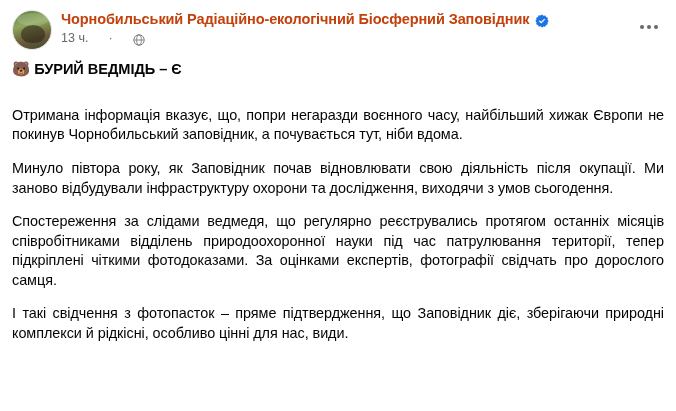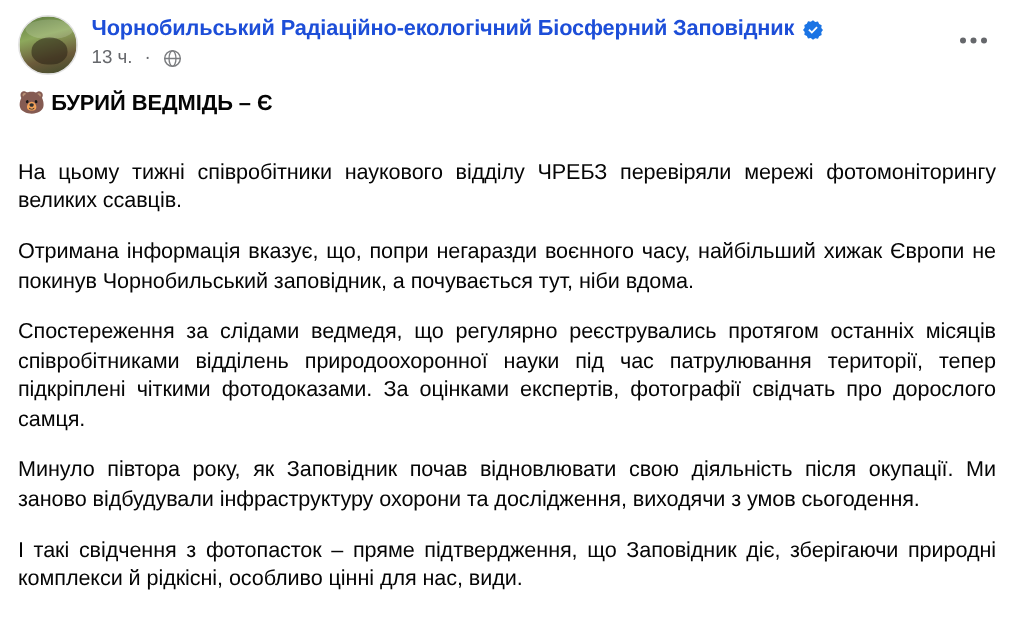--- a/index.html
+++ b/index.html
@@ -69,34 +69,34 @@
   }
   .page-name-row {
     display: flex;
     align-items: center;
     gap: 5px;
     line-height: 1.2;
   }
   .page-name {
     font-size: 14.5px;
     font-weight: bold;
-    color: #1d4ed8;
+    color: #c2410c;
     letter-spacing: -0.1px;
     white-space: nowrap;
   }
   .verified {
     width: 14px;
     height: 14px;
     flex: 0 0 14px;
     display: inline-block;
   }
   .meta-row {
     display: flex;
     align-items: center;
-    gap: 8px;
+    gap: 20px;
     margin-top: 3px;
   }
   .timestamp {
     font-size: 12.5px;
     color: #65676b;
   }
   .dot-sep {
     font-size: 12.5px;
     color: #65676b;
     line-height: 1;
@@ -182,20 +182,19 @@
 
     <div class="menu-btn">
       <span></span>
         <span></span>
         <span></span>
     </div>
   </div>
 
   <div class="post-body">
     <p class="headline">🐻 БУРИЙ ВЕДМІДЬ – Є</p>
-    <p>На цьому тижні співробітники наукового відділу ЧРЕБЗ перевіряли мережі фотомоніторингу великих ссавців.</p>
     <p>Отримана інформація  вказує, що, попри негаразди воєнного часу, найбільший хижак Європи не покинув Чорнобильський заповідник, а почувається тут, ніби  вдома.</p>
+    <p>Минуло півтора року, як Заповідник почав відновлювати свою діяльність після окупації. Ми заново відбудували інфраструктуру охорони та дослідження, виходячи з умов сьогодення.</p>
     <p>Спостереження за слідами ведмедя, що регулярно реєструвались протягом останніх місяців співробітниками відділень природоохоронної науки під час патрулювання території, тепер підкріплені чіткими фотодоказами. За оцінками експертів, фотографії свідчать про дорослого самця.</p>
-    <p>Минуло півтора року, як Заповідник почав відновлювати свою діяльність після окупації. Ми заново відбудували інфраструктуру охорони та дослідження, виходячи з умов сьогодення.</p>
     <p>І такі свідчення з фотопасток – пряме підтвердження, що Заповідник діє, зберігаючи природні комплекси й рідкісні, особливо цінні для нас, види.</p>
   </div>
 
 </div>
 
 </body></html>

